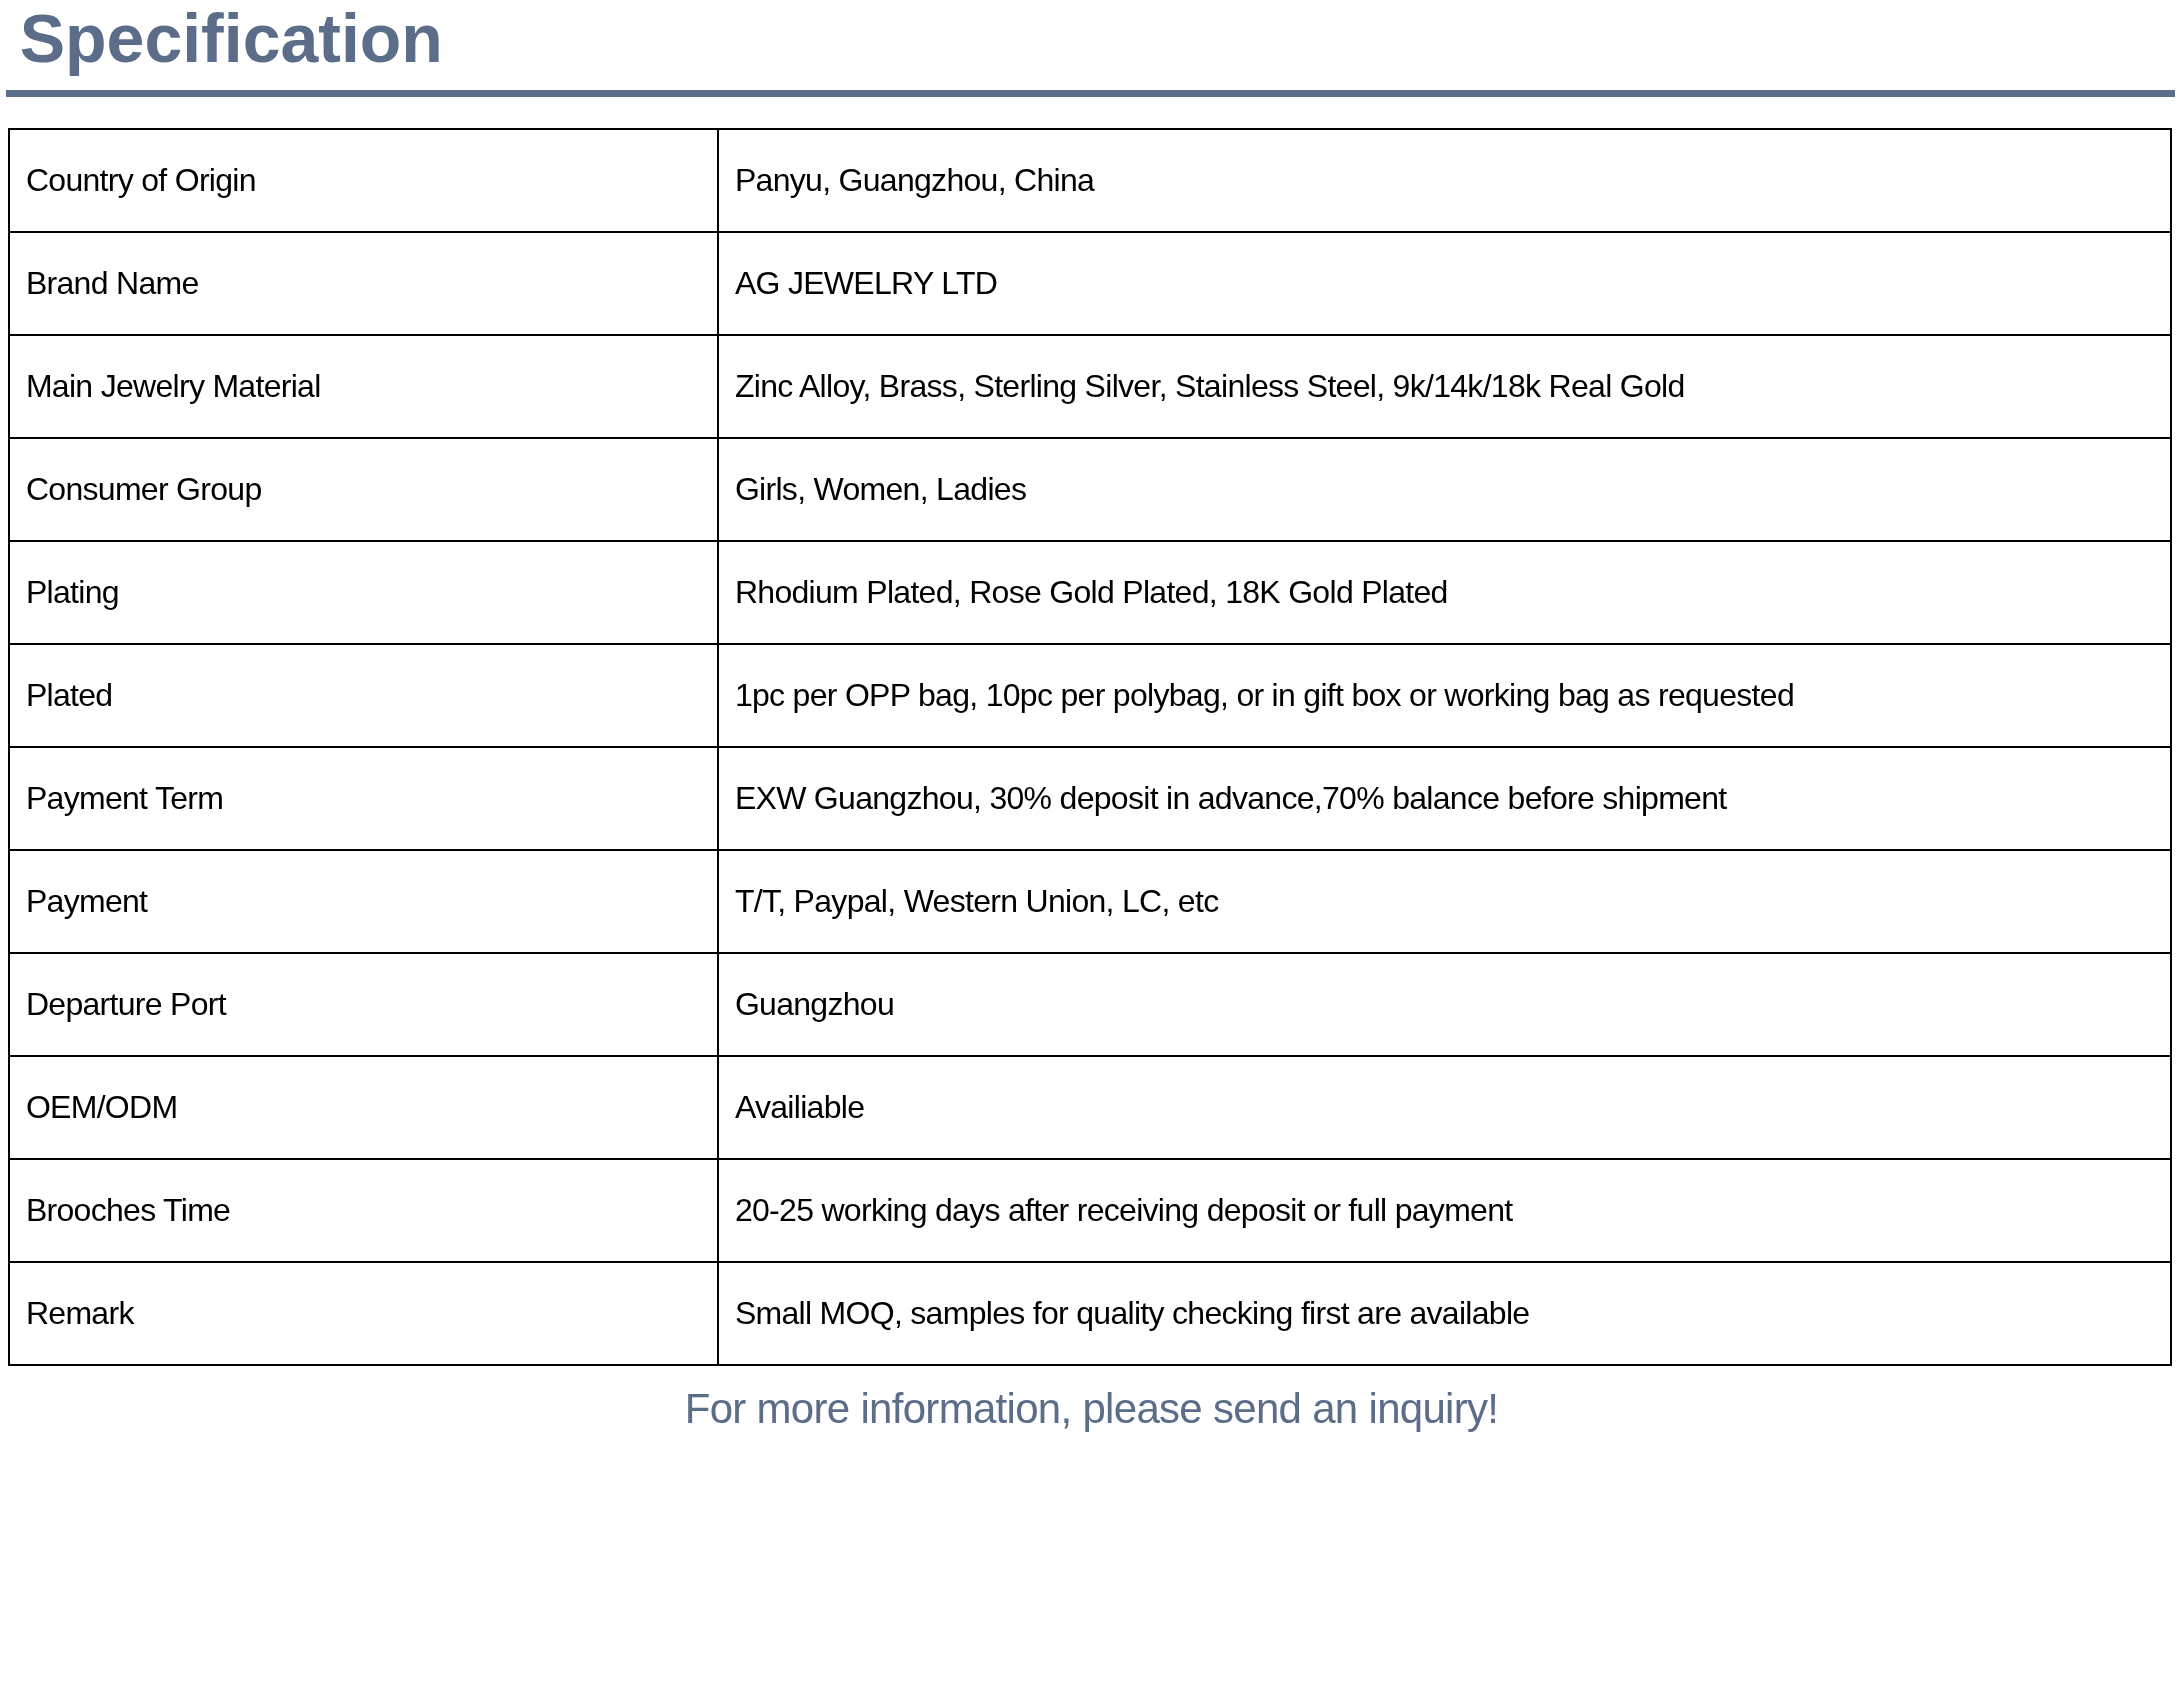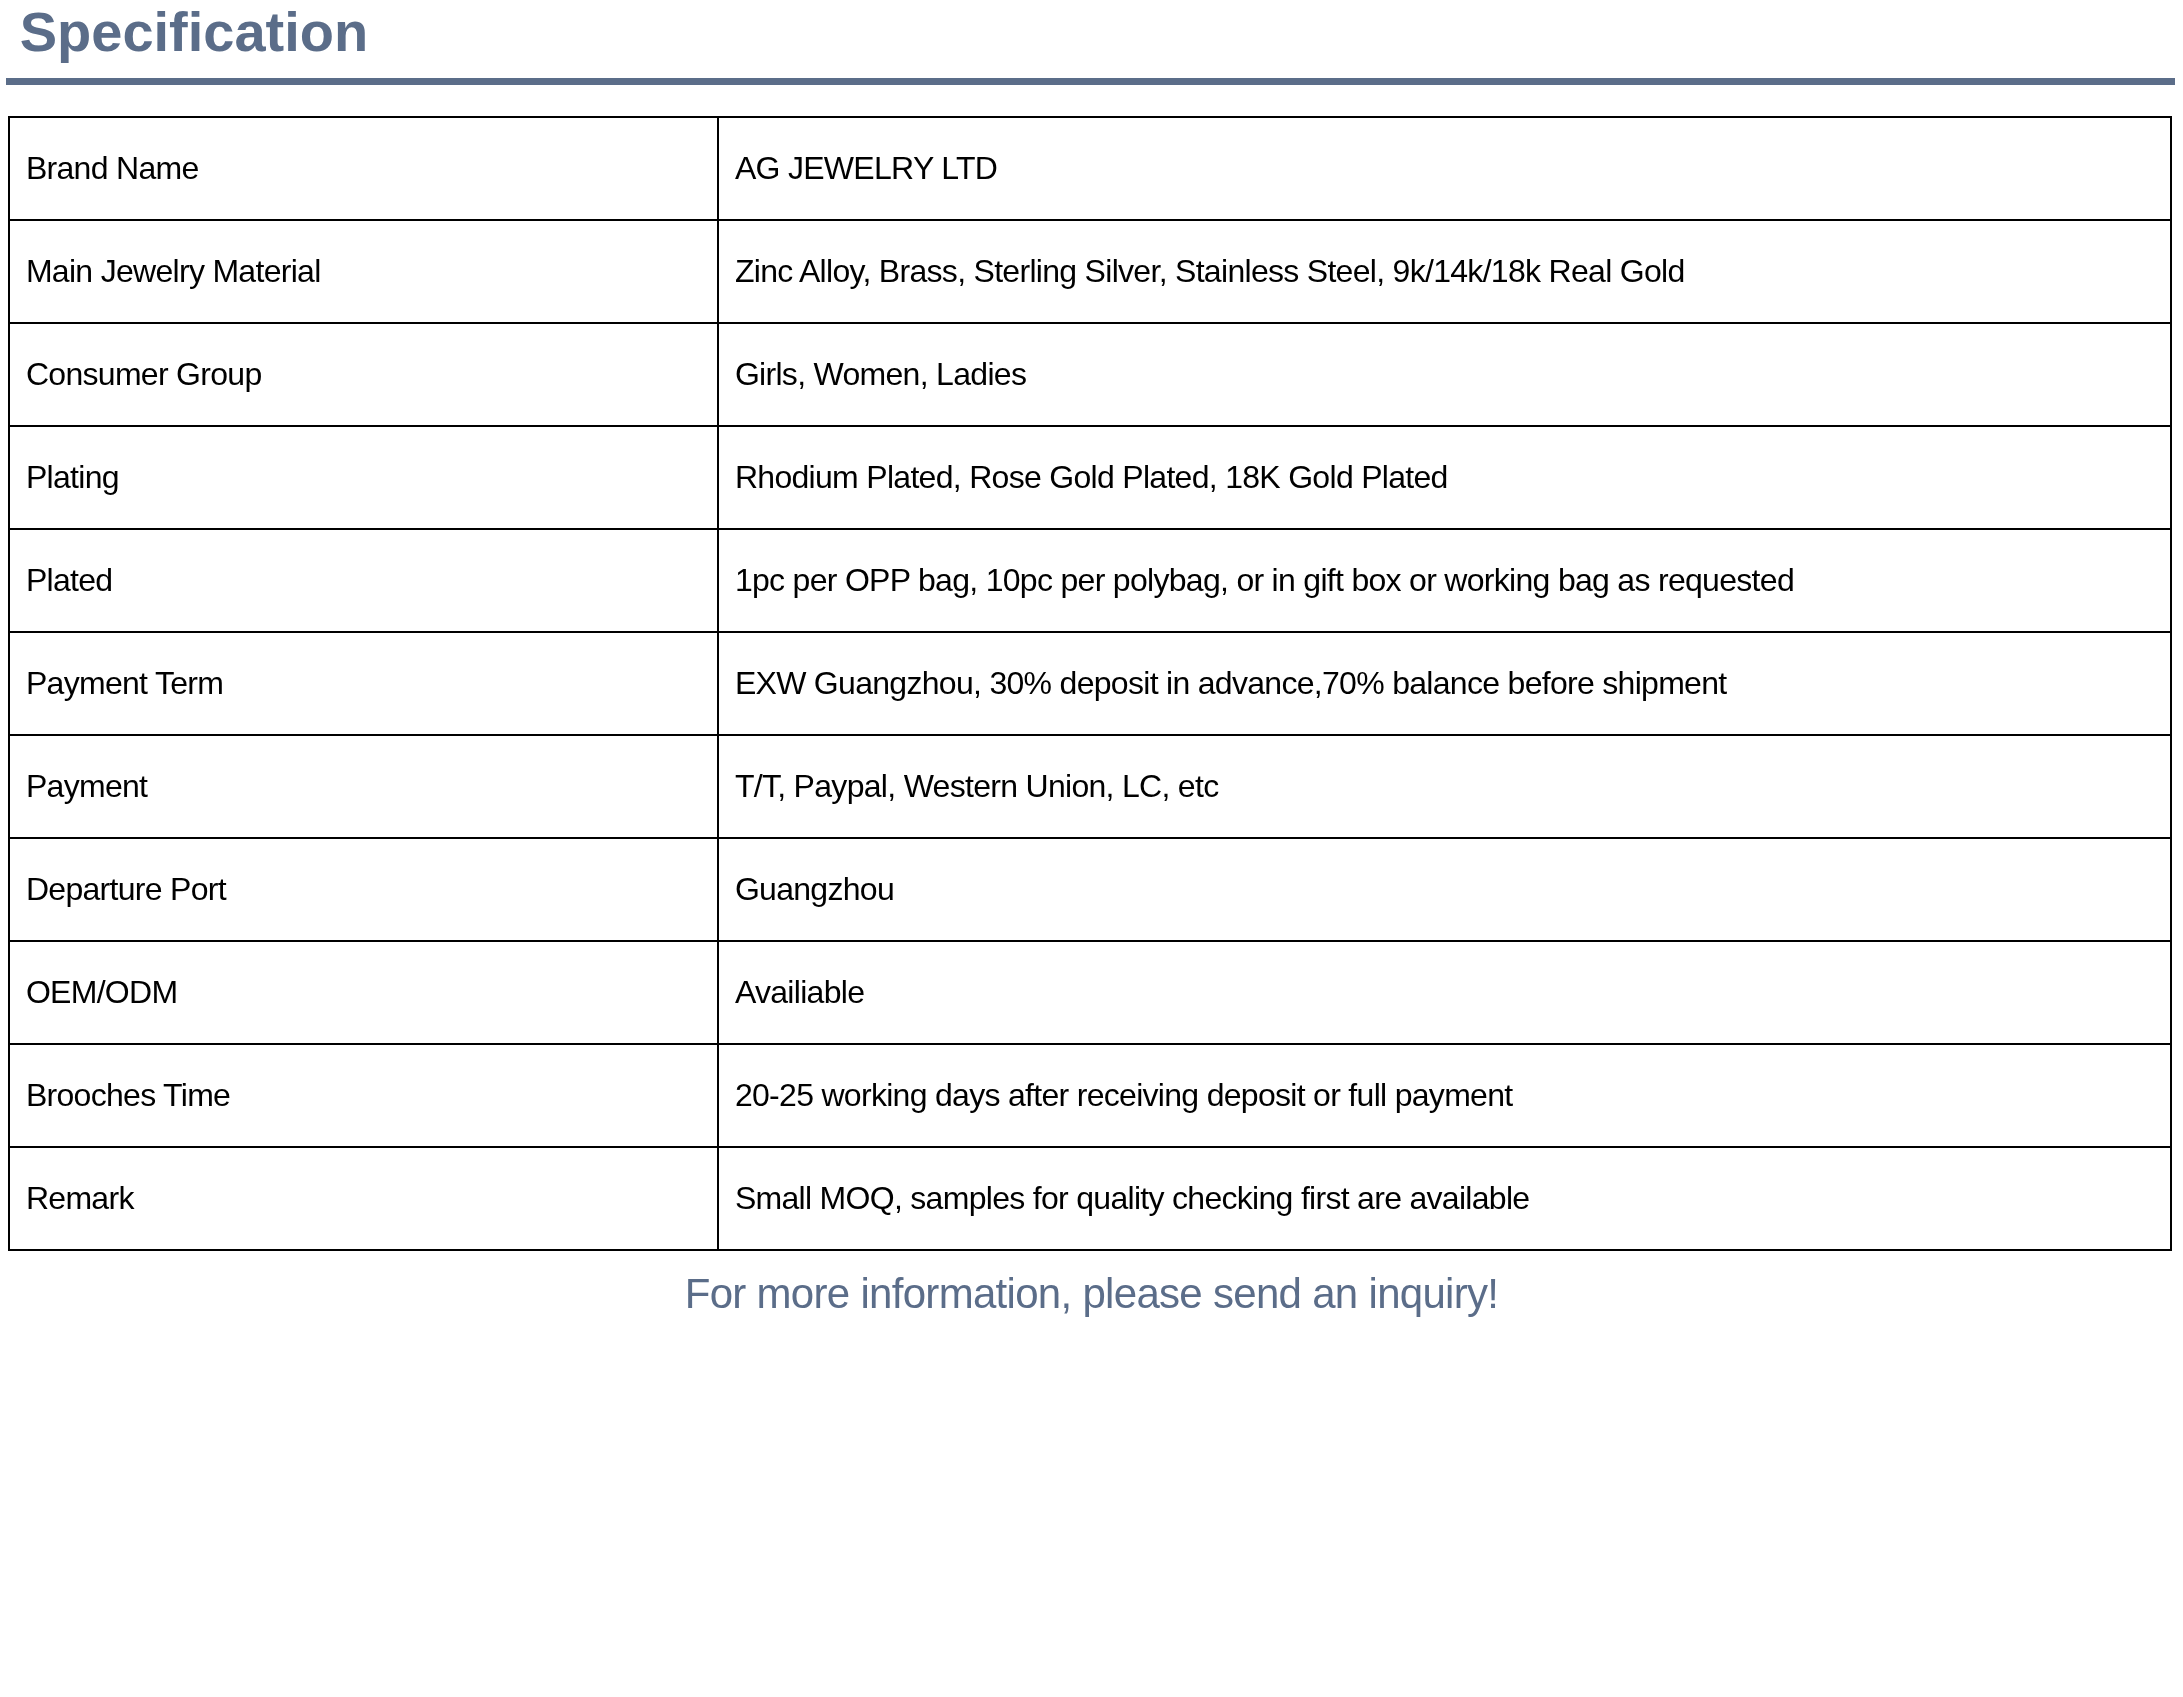--- a/index.html
+++ b/index.html
@@ -8,21 +8,21 @@
     background: #ffffff;
   }
   body {
     width: 2183px;
     height: 1697px;
     font-family: "Liberation Sans", sans-serif;
     overflow: hidden;
   }
   .page-title {
     margin: 4.2px 0 0 19.7px;
-    font-size: 56px;
+    font-size: 68px;
     line-height: 1.0;
     font-weight: 700;
     color: var(--accent, #5b6d89);
     letter-spacing: 0;
   }
   .title-rule {
     margin: 18.3px 0 0 5.6px;
     width: 2169px;
     height: 7px;
     background: var(--accent, #5b6d89);
@@ -62,20 +62,24 @@
 <h1 class="page-title">Specification</h1>
 
 <div class="title-rule"></div>
 
 <table class="spec">
   <colgroup>
     <col class="c-label">
     <col class="c-value">
   </colgroup>
   <tbody id="spec-rows">
+  <tr>
+    <td class="label">Country of Origin</td>
+    <td class="value">Panyu, Guangzhou, China</td>
+  </tr>
 
   <tr>
     <td class="label">Brand Name</td>
     <td class="value">AG JEWELRY LTD</td>
   </tr>
 
   <tr>
     <td class="label">Main Jewelry Material</td>
     <td class="value">Zinc Alloy, Brass, Sterling Silver, Stainless Steel, 9k/14k/18k Real Gold</td>
   </tr>

